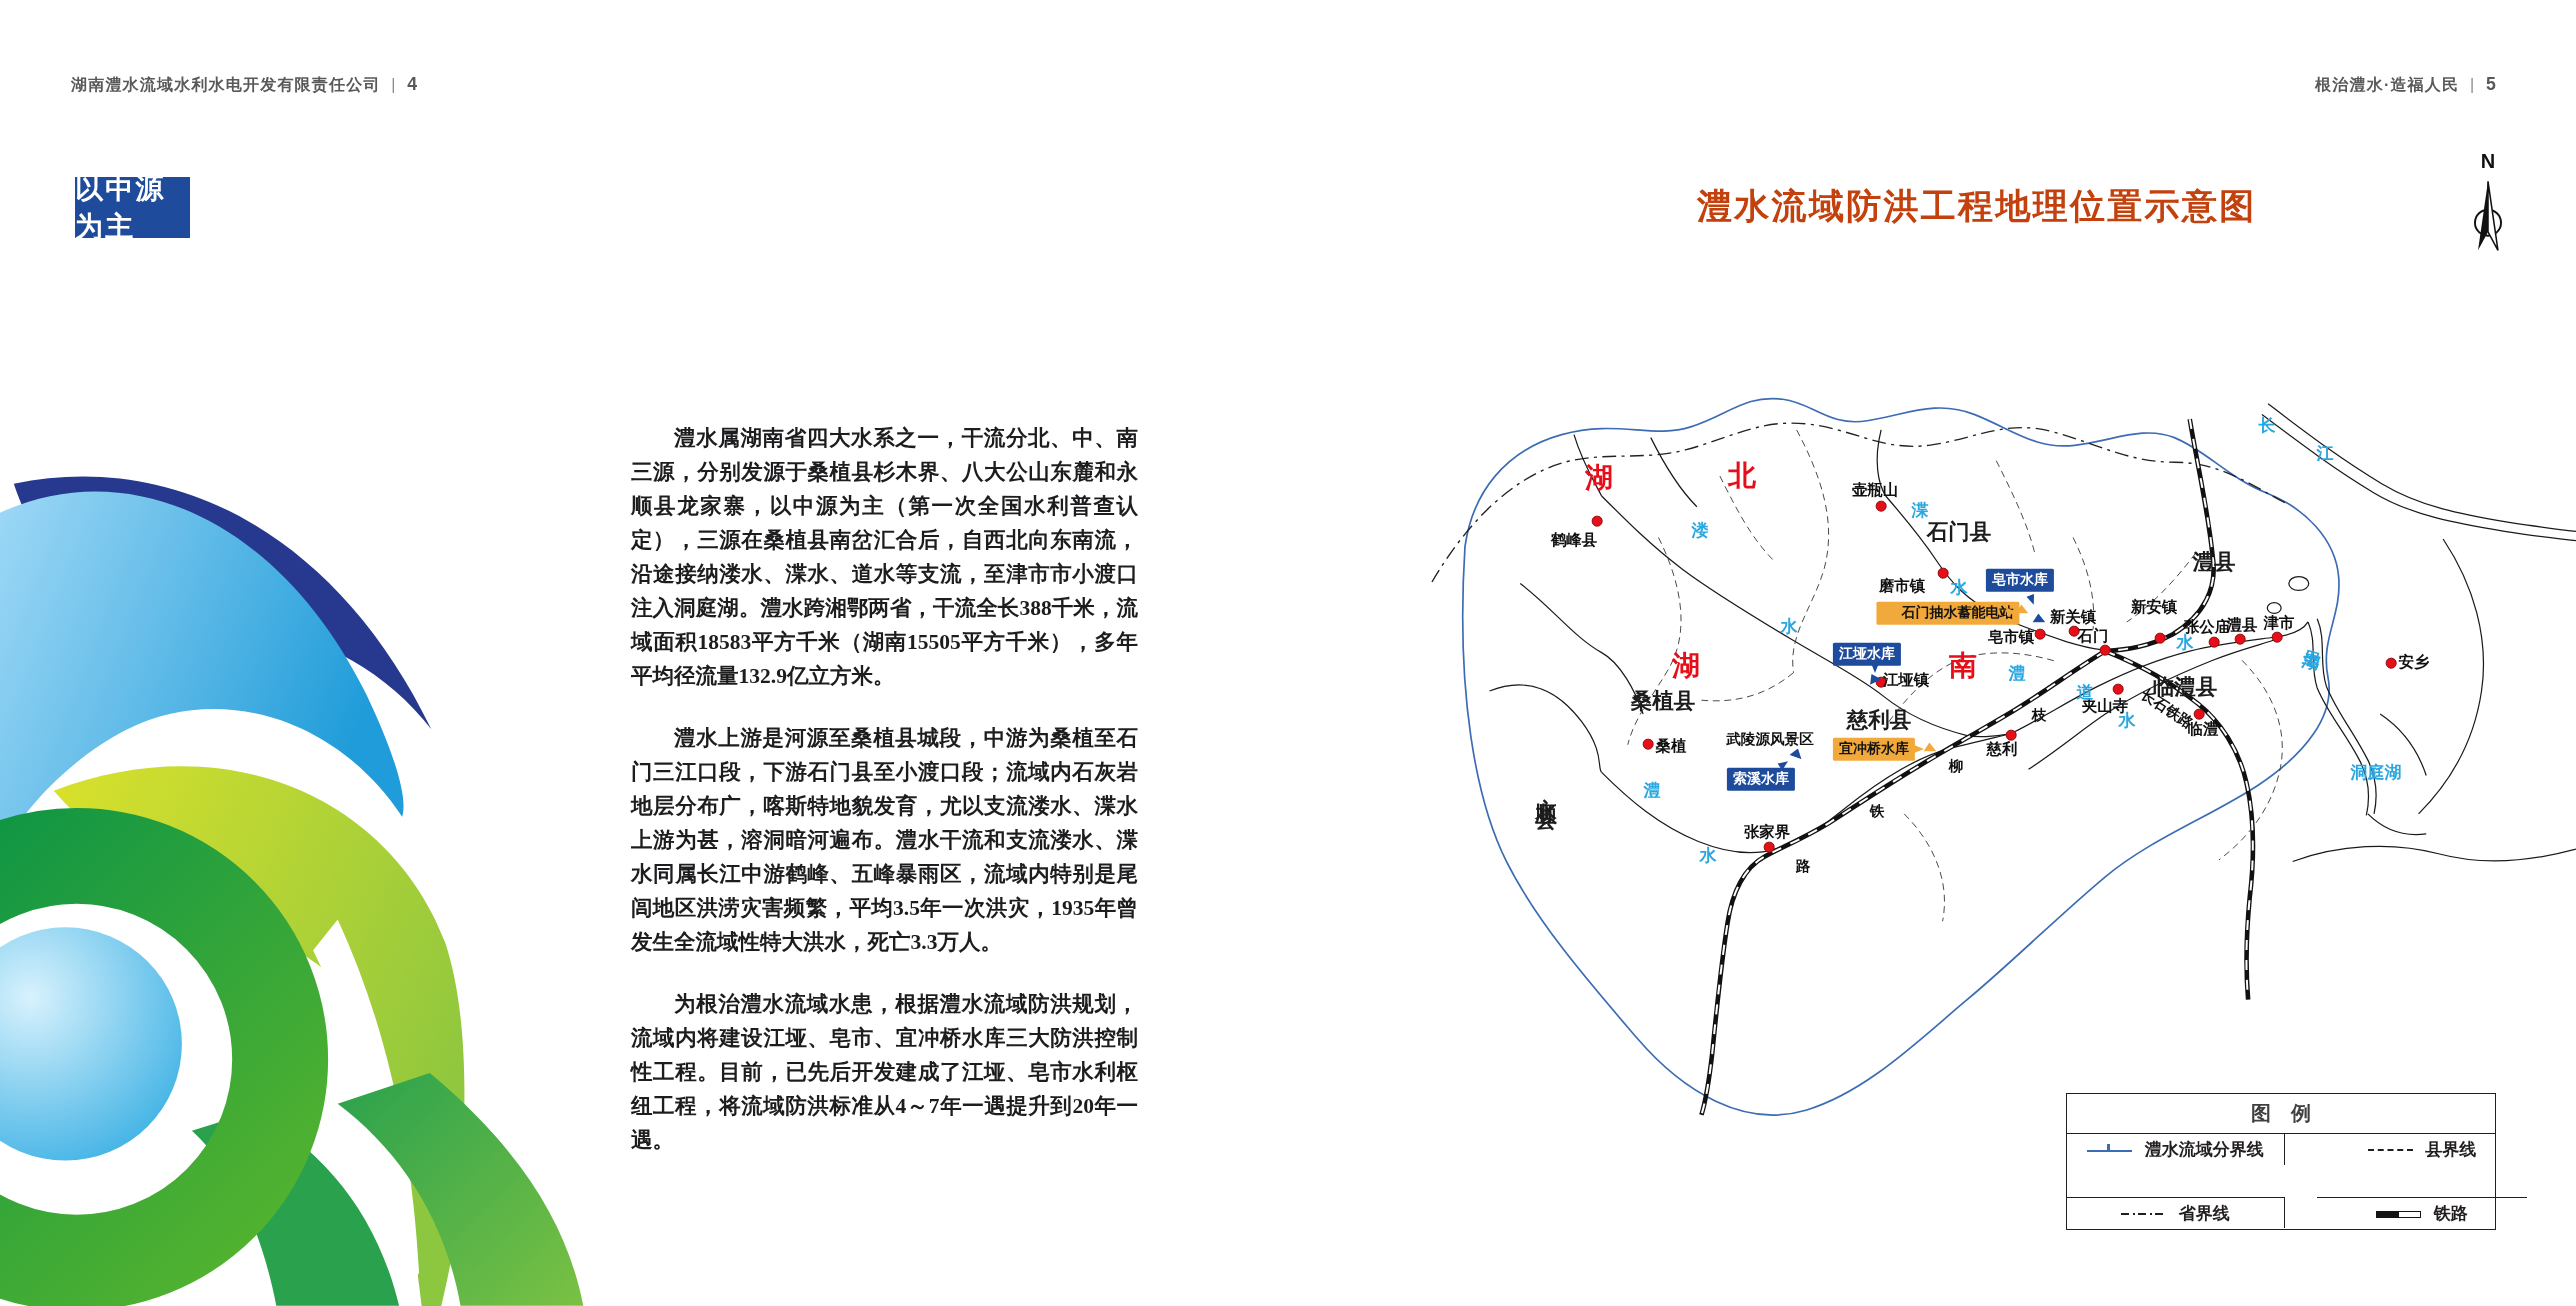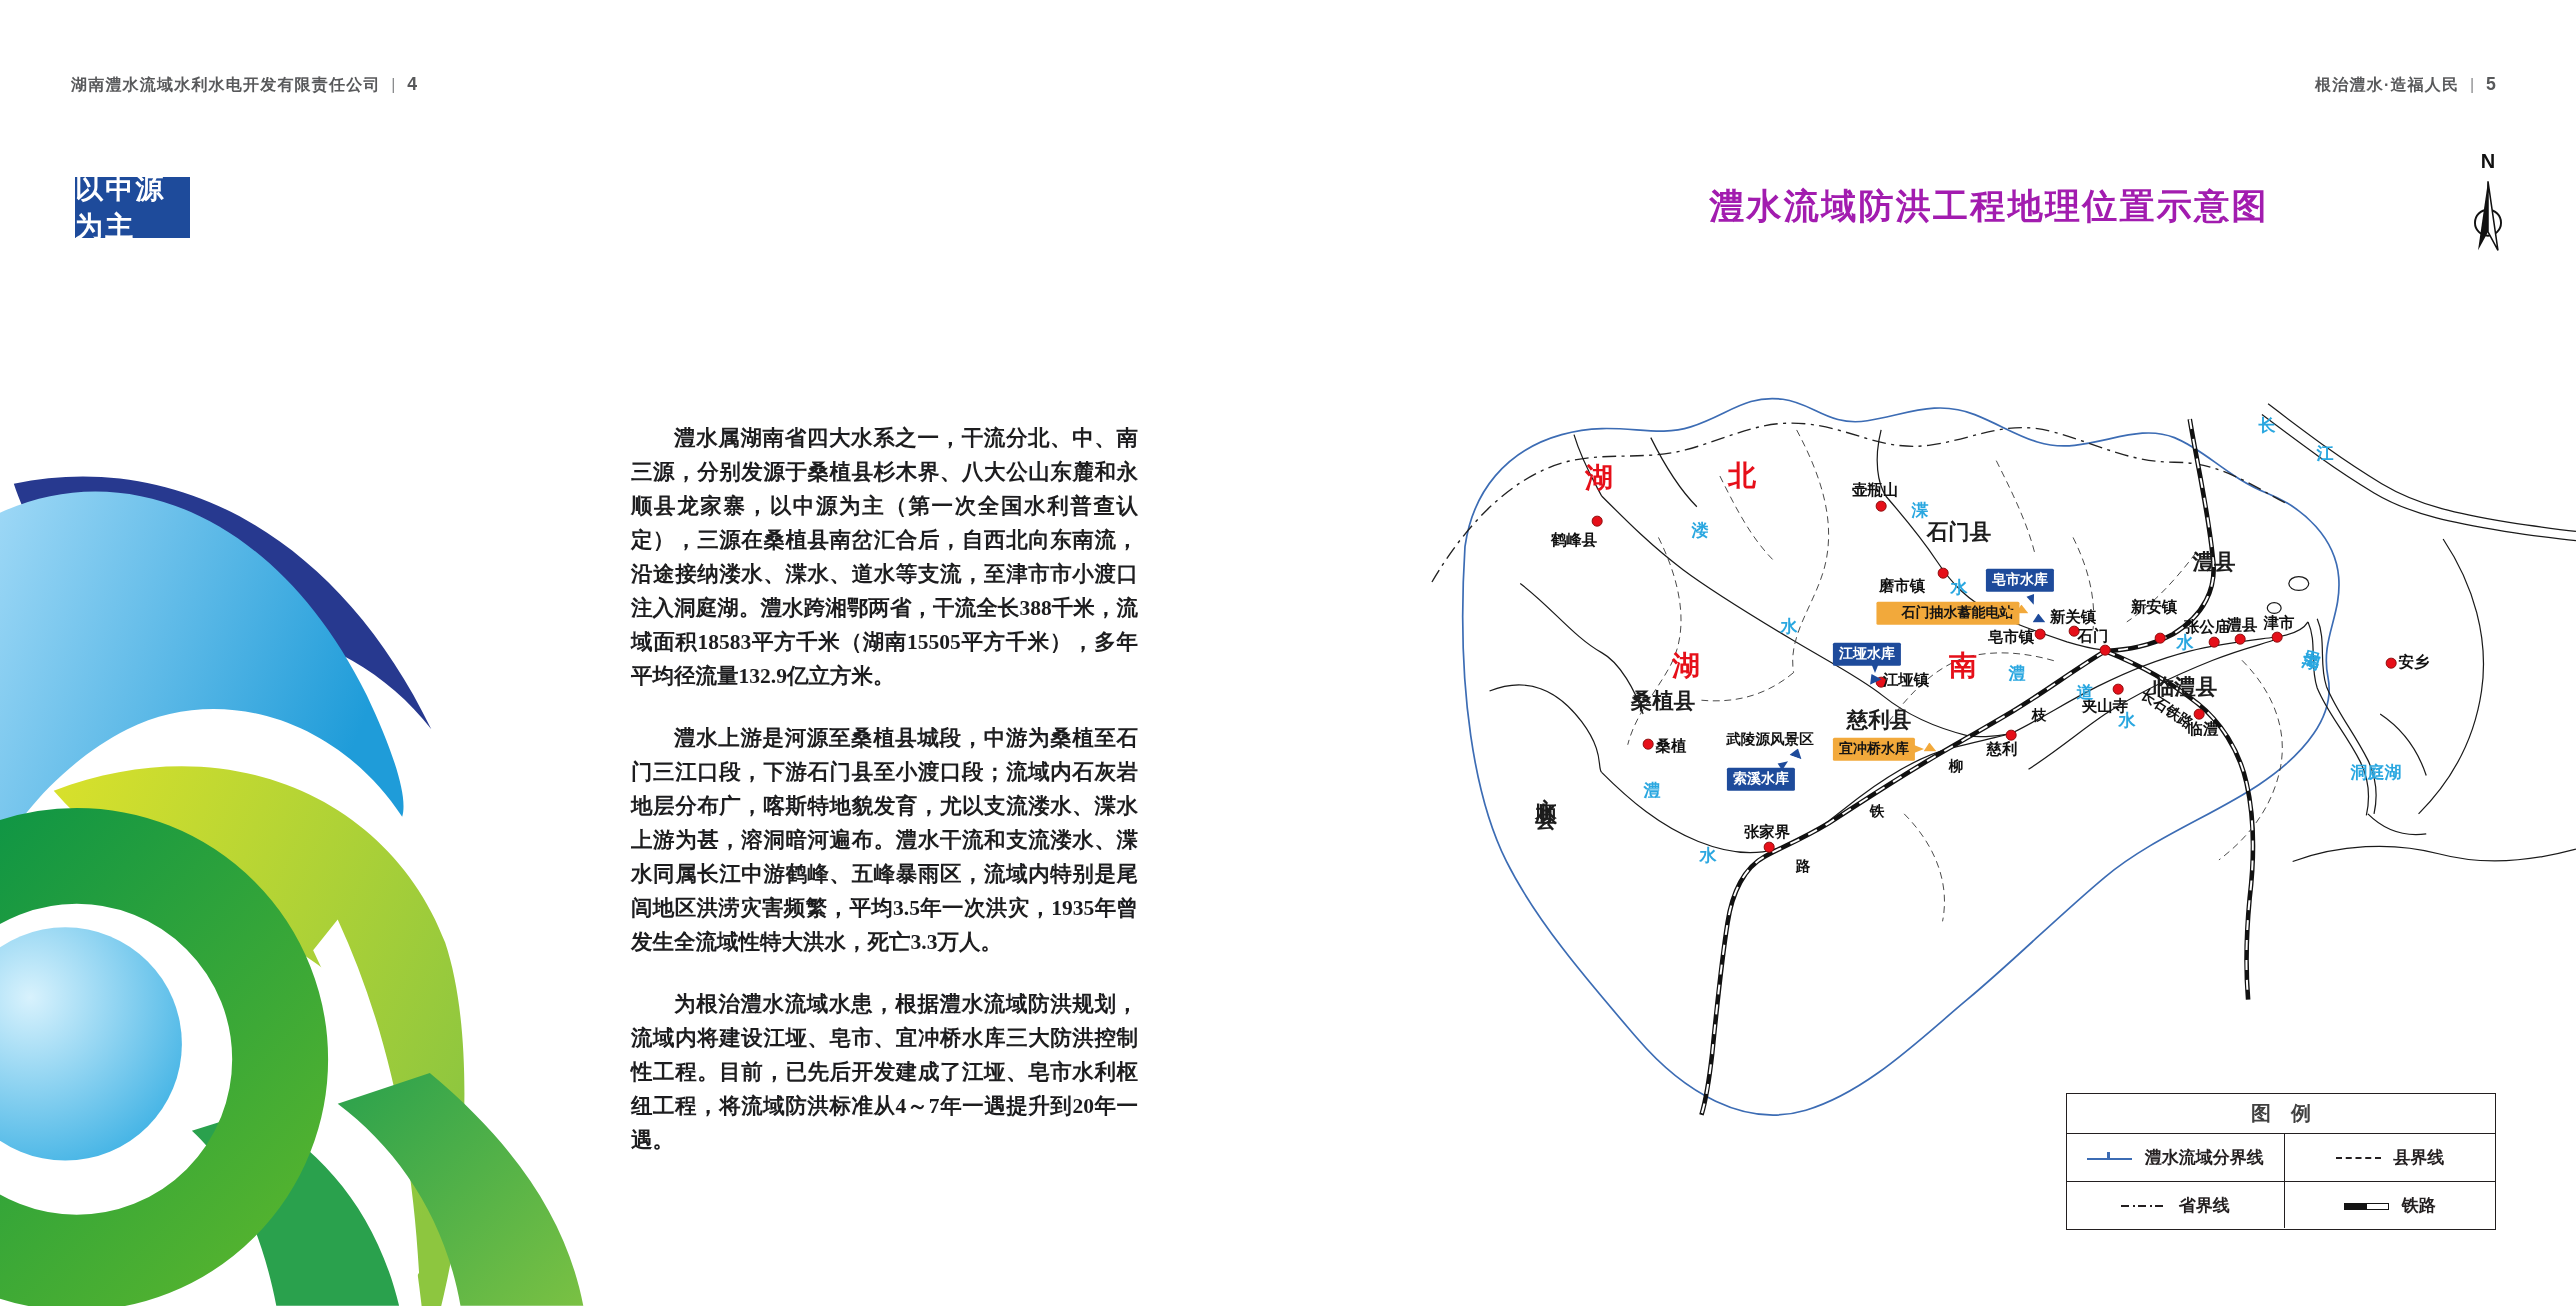--- a/index.html
+++ b/index.html
@@ -12,22 +12,22 @@
   .hdr .sep{margin:0 10.7px;color:#8a8b8d;font-weight:400;}
   .hdr .pgno{font-size:17.7px;}
   
   #section-title{position:absolute;left:75px;top:177px;width:115px;height:61px;background:#1e4b9b;
     color:#fff;font-size:28px;font-weight:900;letter-spacing:2.3px;display:flex;align-items:center;justify-content:center;}
   #body-text{position:absolute;left:631px;top:421px;width:507px;font-family:"Liberation Serif","DejaVu Serif",serif;
     font-size:21.5px;line-height:34px;color:#1d1d1f;font-weight:700;text-align:justify;}
   #body-text p{margin:0 0 28px 0;text-indent:2em;}
   #logo{position:absolute;left:0;top:382px;width:614px;height:924px;}
   
-  #map-title{position:absolute;left:1697px;top:183px;width:584px;text-align:center;
-    font-size:35px;font-weight:900;color:#a21caf;letter-spacing:2.3px;}
+  #map-title{position:absolute;left:1697px;top:183px;width:584px;text-align:left;
+    font-size:35px;font-weight:900;color:#c2410c;letter-spacing:2.3px;}
   #compass{position:absolute;left:2461px;top:150px;width:54px;height:154px;text-align:center;}
   #compass .n{font-size:20px;font-weight:900;color:#111;display:block;margin-bottom:1.5px;}
   #map-svg{position:absolute;left:0;top:0;z-index:1;pointer-events:none;}
   #map-layer{position:absolute;left:0;top:0;width:2576px;height:1306px;z-index:2;}
   #map-layer span, #map-layer div{position:absolute;transform:translate(-50%,-50%);white-space:nowrap;}
   .prov{font-size:28px;font-weight:900;color:#e60f19;}
   .county{font-size:21.5px;font-weight:800;color:#1c1c1c;}
   .county.vert{writing-mode:vertical-rl;letter-spacing:5.4px;}
   .town{font-size:15.4px;font-weight:700;color:#101010;}
   .dot{width:10.7px;height:10.7px;border-radius:50%;background:#e60f19;border:0.8px solid #8d0d0d;box-sizing:border-box;}
@@ -42,21 +42,21 @@
   .tail.blue{border-left:10.7px solid #1e4b9b;}
   .tail.orange{border-left:10.7px solid #f2a93b;}
   .dam{width:13px;height:9.2px;clip-path:polygon(0 100%,45% 0,100% 100%);z-index:3;}
   .dam.blue{background:#1e4b9b;}
   .dam.orange{background:#f2a93b;}
   
   #legend{position:absolute;left:2066px;top:1093px;width:430px;height:137px;border:1.5px solid #231f20;
     box-sizing:border-box;background:#fff;z-index:4;}
   #legend .ttl{height:39px;border-bottom:1.5px solid #231f20;display:flex;align-items:center;justify-content:center;
     font-size:20px;font-weight:900;color:#404040;letter-spacing:20px;text-indent:20px;}
-  #legend .grid{display:grid;grid-template-columns:51% 49%;grid-template-rows:1fr 1fr;height:94px;}
+  #legend .grid{display:grid;grid-template-columns:51% 49%;grid-template-rows:1fr 1fr;height:94px;gap:32px;}
   #legend .cell{display:flex;align-items:center;justify-content:center;font-size:17px;font-weight:800;color:#231f20;}
   #legend .cell.bl{border-right:1.5px solid #231f20;}
   #legend .cell.bt{border-top:1.5px solid #231f20;}
   .sym{display:inline-block;width:45px;height:12.3px;position:relative;margin-right:12.3px;}
   .sym-basin::before{content:'';position:absolute;left:0;right:0;top:7px;border-top:2.3px solid #3c6cb4;}
   .sym-basin::after{content:'';position:absolute;left:20px;top:0.8px;width:2.3px;height:7px;background:#3c6cb4;}
   .sym-county::before{content:'';position:absolute;left:0;right:0;top:6.1px;border-top:2.3px dashed #231f20;}
   .sym-prov::before{content:'';position:absolute;left:0;right:0;top:6.1px;height:2.3px;
     background:repeating-linear-gradient(90deg,#231f20 0 8.4px,transparent 8.4px 11.5px,#231f20 11.5px 14px,transparent 14px 17px);}
   .sym-rail{border:1.9px solid #141414;height:6.1px;top:1.5px;box-sizing:border-box;}

